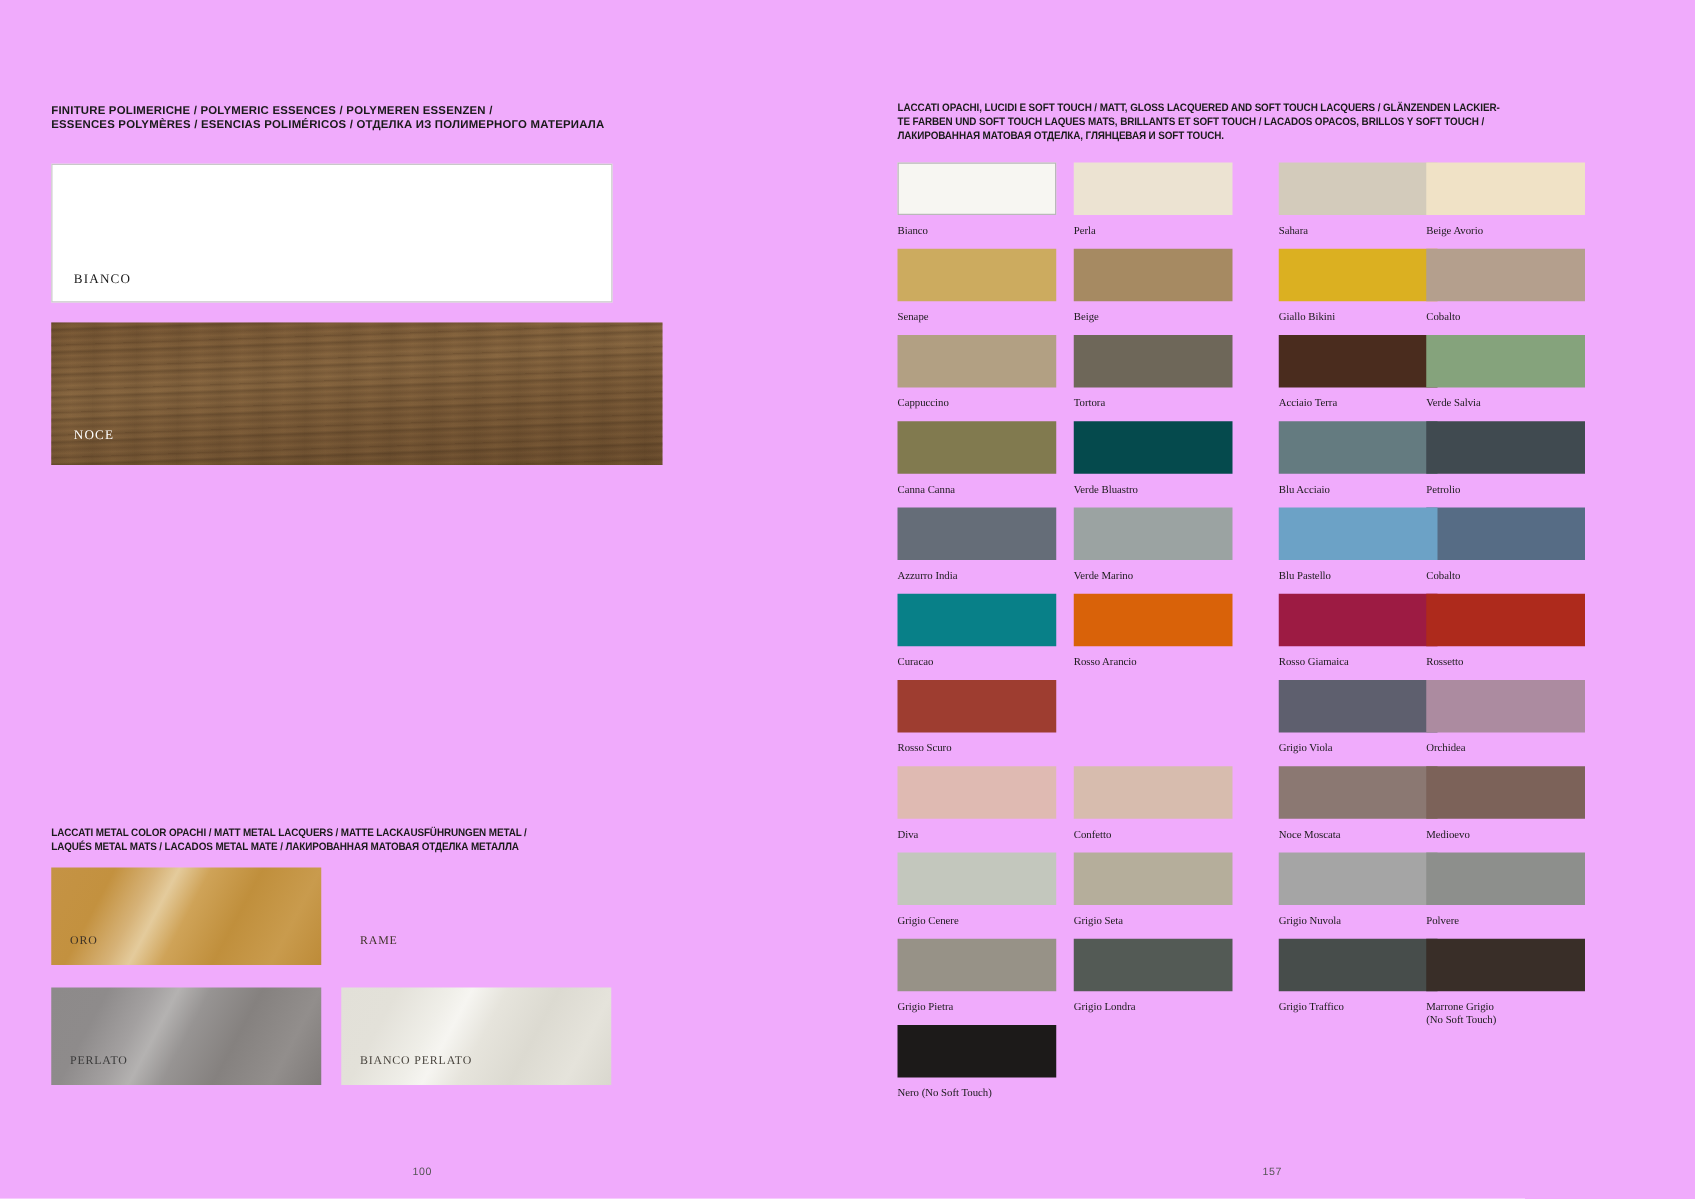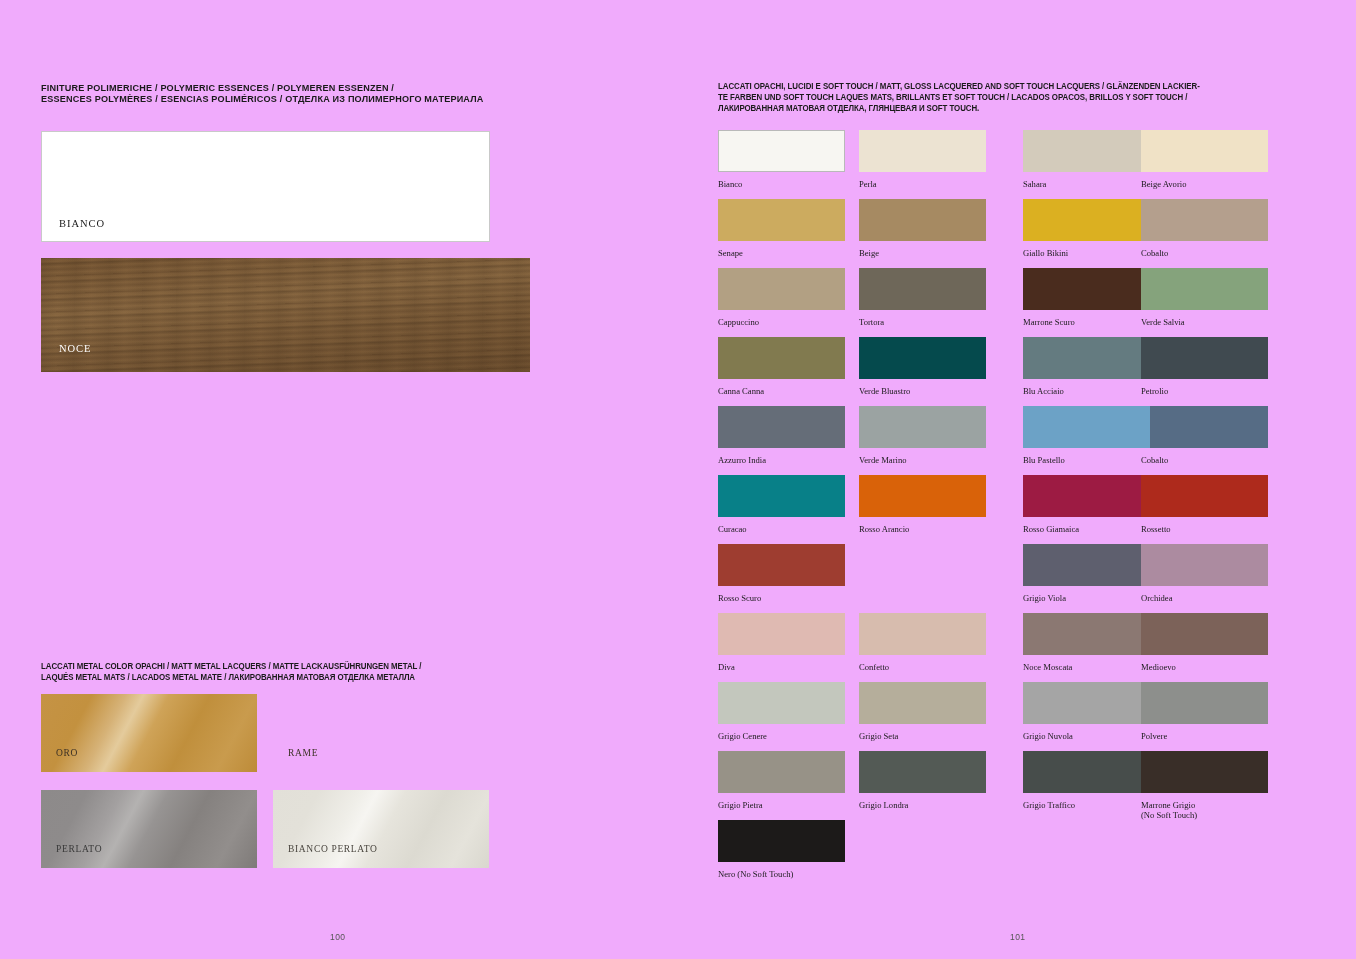--- a/index.html
+++ b/index.html
@@ -288,21 +288,21 @@
           <div class="swatch-cell c0">
             <span class="swatch-chip" style="background: rgb(178, 160, 131);"></span>
             <span class="swatch-name">Cappuccino</span>
           </div>
           <div class="swatch-cell c1">
             <span class="swatch-chip" style="background: rgb(110, 103, 89);"></span>
             <span class="swatch-name">Tortora</span>
           </div>
           <div class="swatch-cell c2">
             <span class="swatch-chip" style="background: rgb(74, 44, 30);"></span>
-            <span class="swatch-name">Marrone Scuro</span>
+            <span class="swatch-name">Acciaio Terra</span>
           </div>
           <div class="swatch-cell c3">
             <span class="swatch-chip" style="background: rgb(133, 163, 124);"></span>
             <span class="swatch-name">Verde Salvia</span>
           </div>
         </div>
         <div class="swatch-row">
           <div class="swatch-cell c0">
             <span class="swatch-chip" style="background: rgb(129, 122, 79);"></span>
             <span class="swatch-name">Canna Canna</span>
@@ -428,15 +428,15 @@
         <div class="swatch-row">
           <div class="swatch-cell c0">
             <span class="swatch-chip" style="background: rgb(28, 26, 25);"></span>
             <span class="swatch-name">Nero (No Soft Touch)</span>
           </div>
         </div>
       </div>
   </div>
 
   <div class="folio" id="folio-left">100</div>
-  <div class="folio" id="folio-right">101</div>
+  <div class="folio" id="folio-right">157</div>
 
 </div>
 
 </body></html>

